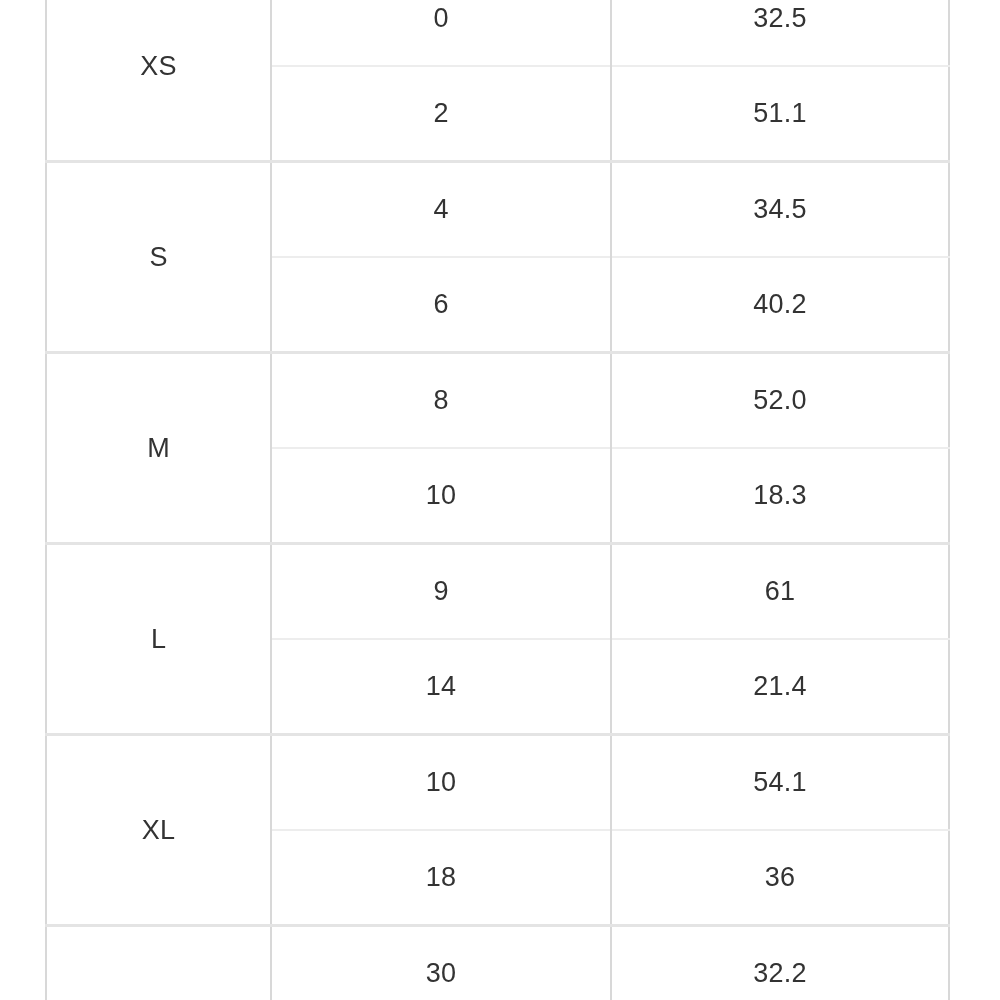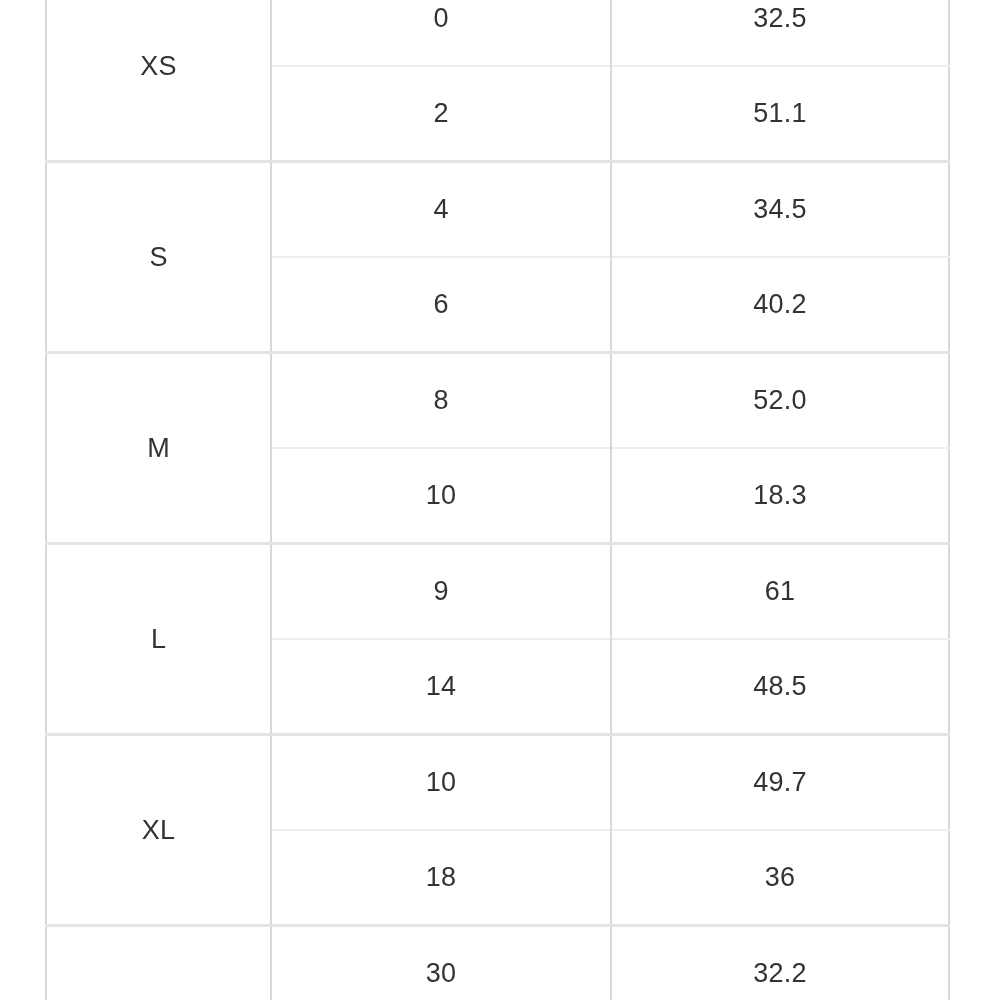--- a/index.html
+++ b/index.html
@@ -166,33 +166,33 @@
           </td>
           <td class="cell-meas">
             <span class="cell-text">61</span>
           </td>
         </tr>
         <tr class="row-inner">
           <td class="cell-num">
             <span class="cell-text">14</span>
           </td>
           <td class="cell-meas">
-            <span class="cell-text">48.5</span>
+            <span class="cell-text">21.4</span>
           </td>
         </tr>
 
         <tr class="row-group-start">
           <td class="cell-size" rowspan="2">
             <span class="cell-text">XL</span>
           </td>
           <td class="cell-num">
             <span class="cell-text">10</span>
           </td>
           <td class="cell-meas">
-            <span class="cell-text">49.7</span>
+            <span class="cell-text">54.1</span>
           </td>
         </tr>
         <tr class="row-inner">
           <td class="cell-num">
             <span class="cell-text">18</span>
           </td>
           <td class="cell-meas">
             <span class="cell-text">36</span>
           </td>
         </tr>

